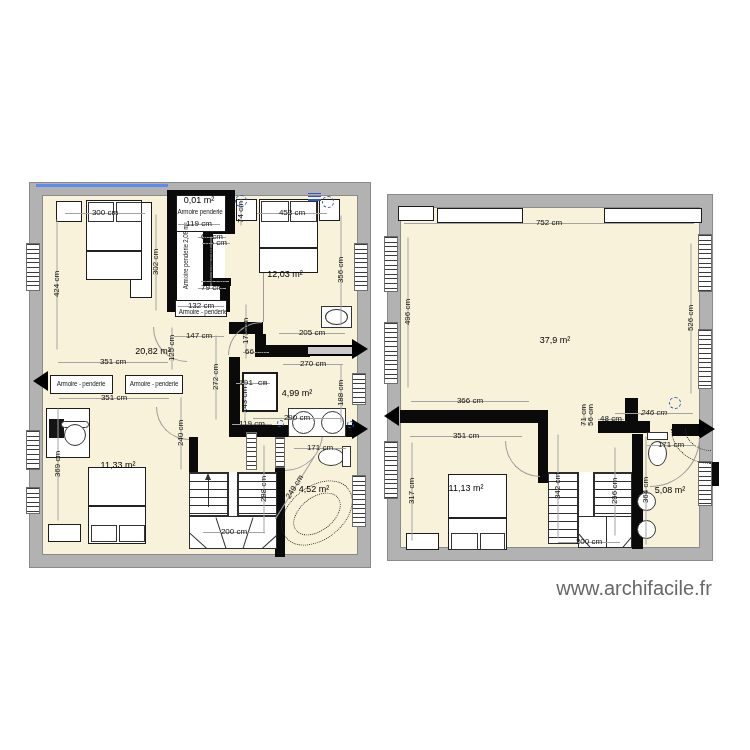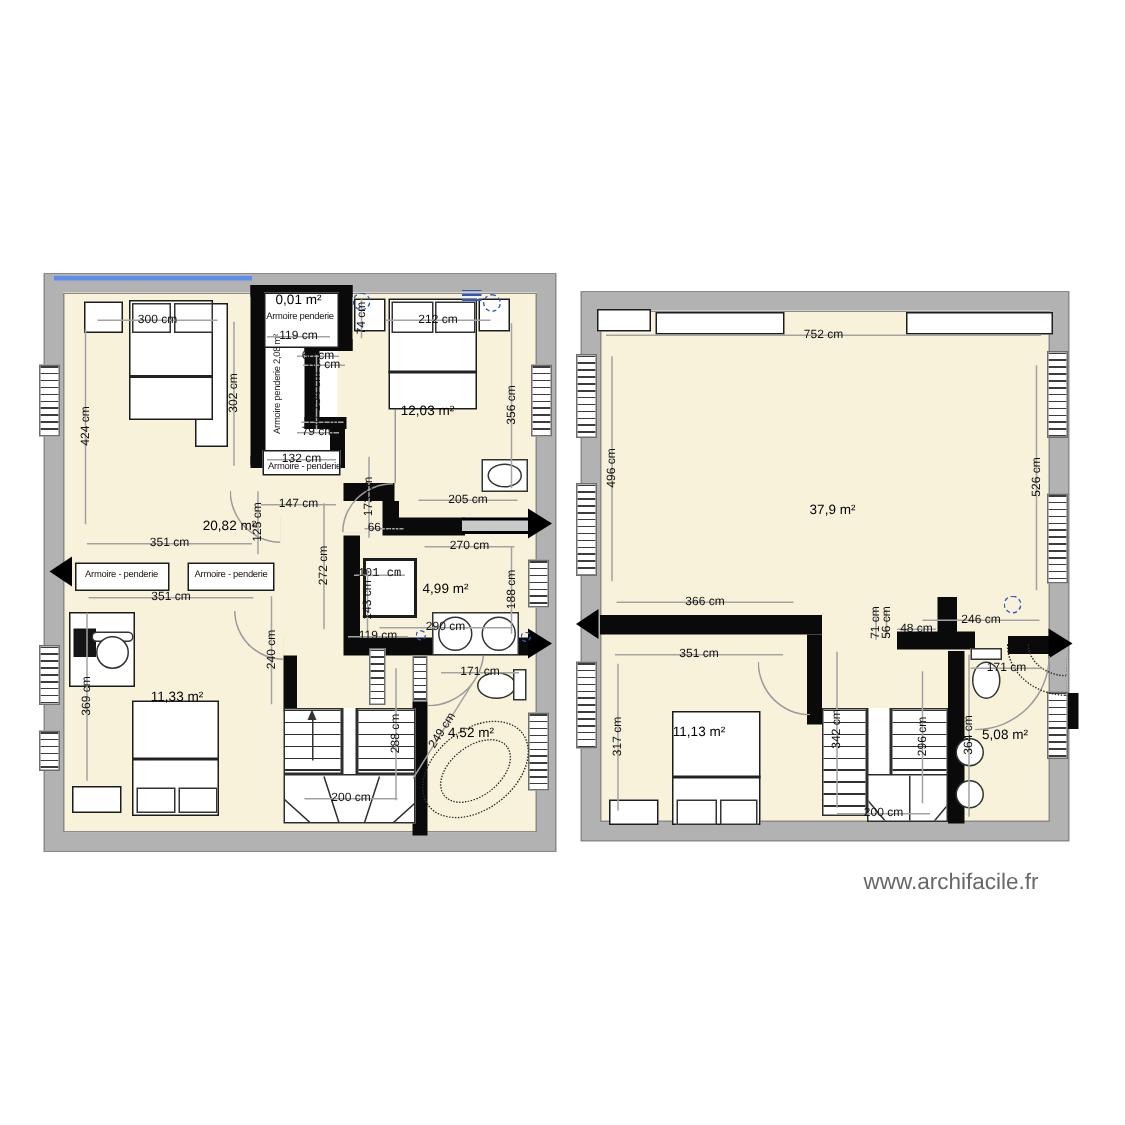--- a/index.html
+++ b/index.html
@@ -32,21 +32,21 @@
   .wline{position:absolute;width:1px;background:#2e2e2e;bottom:-2px;transform-origin:bottom center}
   .bluedash{border:1.1px dashed #2e58c8;border-radius:50%;background:none}
   .radiator{background-image:repeating-linear-gradient(to bottom,#2e58c8 0,#2e58c8 1.2px,transparent 1.2px,transparent 3.2px)}
   .blueline{background:#5b8def}
   .printer{background:#141414}
   #labels{position:absolute;left:0;top:0;width:750px;height:541px;pointer-events:none}
   .dimline{position:absolute;border-top:1px solid #a3a3a3;height:0;transform-origin:center}
   .lbl{position:absolute;white-space:nowrap;color:#101010;font-size:8px;line-height:1;transform:translate(-50%,-50%)}
   .lbl.area{font-size:9px;color:#000}
   .lbl.furn{font-size:6.3px;color:#1a1a1a;letter-spacing:-0.2px}
-  .wm{position:absolute;color:#686868;font-size:15px;transform:translate(-50%,-50%)}
+  .wm{position:absolute;color:#686868;font-size:20px;transform:translate(-50%,-50%)}
 </style>
 </head>
 <body>
 
 <div id="canvas">
 
   <div class="plan" style="left:30px;top:183px;width:340px;height:384px"></div>
   <i class="blueline" style="left:36px;top:184px;width:132px;height:3px"></i>
 
   <i style="left:177px;top:198px;width:48px;height:106px;background:#fff"></i>
@@ -204,21 +204,21 @@
       <span class="lbl area" style="left: 118px; top: 465px;">11,33 m²</span>
       <span class="lbl area" style="left: 314px; top: 489px;">4,52 m²</span>
       <span class="lbl furn" style="left: 200px; top: 212px;">Armoire penderie</span>
       <span class="lbl furn" style="left: 186px; top: 256px; transform: translate(-50%, -50%) rotate(-90deg);">Armoire penderie 2,08 m²</span>
       <span class="lbl furn" style="left: 203px; top: 312px;">Armoire - penderie</span>
       <span class="lbl furn" style="left: 81px; top: 384px;">Armoire - penderie</span>
       <span class="lbl furn" style="left: 154px; top: 384px;">Armoire - penderie</span>
       <div class="dimline" style="left: 65px; top: 213px; width: 80px;"></div>
       <span class="lbl dim" style="left: 105px; top: 213px;">300 cm</span>
       <div class="dimline" style="left: 257px; top: 213px; width: 70px;"></div>
-      <span class="lbl dim" style="left: 292px; top: 213px;">212 cm</span>
+      <span class="lbl dim" style="left: 292px; top: 213px;">453 cm</span>
       <div class="dimline" style="left: 178px; top: 224px; width: 42px;"></div>
       <span class="lbl dim" style="left: 199px; top: 224px;">119 cm</span>
       <div class="dimline" style="left: 228px; top: 212px; width: 26px; transform: rotate(-90deg);"></div>
       <span class="lbl dim" style="left: 241px; top: 212px; transform: translate(-50%, -50%) rotate(-90deg);">74 cm</span>
       <div class="dimline" style="left: 198px; top: 237px; width: 28px;"></div>
       <span class="lbl dim" style="left: 212px; top: 237px;">66 cm</span>
       <div class="dimline" style="left: 202px; top: 243px; width: 28px;"></div>
       <span class="lbl dim" style="left: 216px; top: 243px;">66 cm</span>
       <div class="dimline" style="left: 186px; top: 261px; width: 50px; transform: rotate(-90deg);"></div>
       <span class="lbl dim" style="left: 211px; top: 261px; transform: translate(-50%, -50%) rotate(-90deg);">154 cm</span>
@@ -289,21 +289,21 @@
       <span class="lbl dim" style="left: 466px; top: 436px;">351 cm</span>
       <div class="dimline" style="left: 363px; top: 491px; width: 98px; transform: rotate(-90deg);"></div>
       <span class="lbl dim" style="left: 412px; top: 491px; transform: translate(-50%, -50%) rotate(-90deg);">317 cm</span>
       <div class="dimline" style="left: 573px; top: 415px; width: 22px; transform: rotate(-90deg);"></div>
       <span class="lbl dim" style="left: 584px; top: 415px; transform: translate(-50%, -50%) rotate(-90deg);">71 cm</span>
       <div class="dimline" style="left: 582px; top: 415px; width: 18px; transform: rotate(-90deg);"></div>
       <span class="lbl dim" style="left: 591px; top: 415px; transform: translate(-50%, -50%) rotate(-90deg);">56 cm</span>
       <div class="dimline" style="left: 598px; top: 419px; width: 26px;"></div>
       <span class="lbl dim" style="left: 611px; top: 419px;">48 cm</span>
       <div class="dimline" style="left: 615px; top: 413px; width: 78px;"></div>
-      <span class="lbl dim" style="left: 654px; top: 413px;">246 cm</span>
+      <span class="lbl dim" style="left: 654px; top: 413px; font-style: italic;">246 cm</span>
       <div class="dimline" style="left: 647px; top: 445px; width: 48px;"></div>
       <span class="lbl dim" style="left: 671px; top: 445px;">171 cm</span>
       <div class="dimline" style="left: 506px; top: 486px; width: 104px; transform: rotate(-90deg);"></div>
       <span class="lbl dim" style="left: 558px; top: 486px; transform: translate(-50%, -50%) rotate(-90deg);">342 cm</span>
       <div class="dimline" style="left: 571px; top: 491px; width: 88px; transform: rotate(-90deg);"></div>
       <span class="lbl dim" style="left: 615px; top: 491px; transform: translate(-50%, -50%) rotate(-90deg);">296 cm</span>
       <div class="dimline" style="left: 592px; top: 490px; width: 108px; transform: rotate(-90deg);"></div>
       <span class="lbl dim" style="left: 646px; top: 490px; transform: translate(-50%, -50%) rotate(-90deg);">364 cm</span>
       <div class="dimline" style="left: 558px; top: 542px; width: 62px;"></div>
       <span class="lbl dim" style="left: 589px; top: 542px;">200 cm</span>

